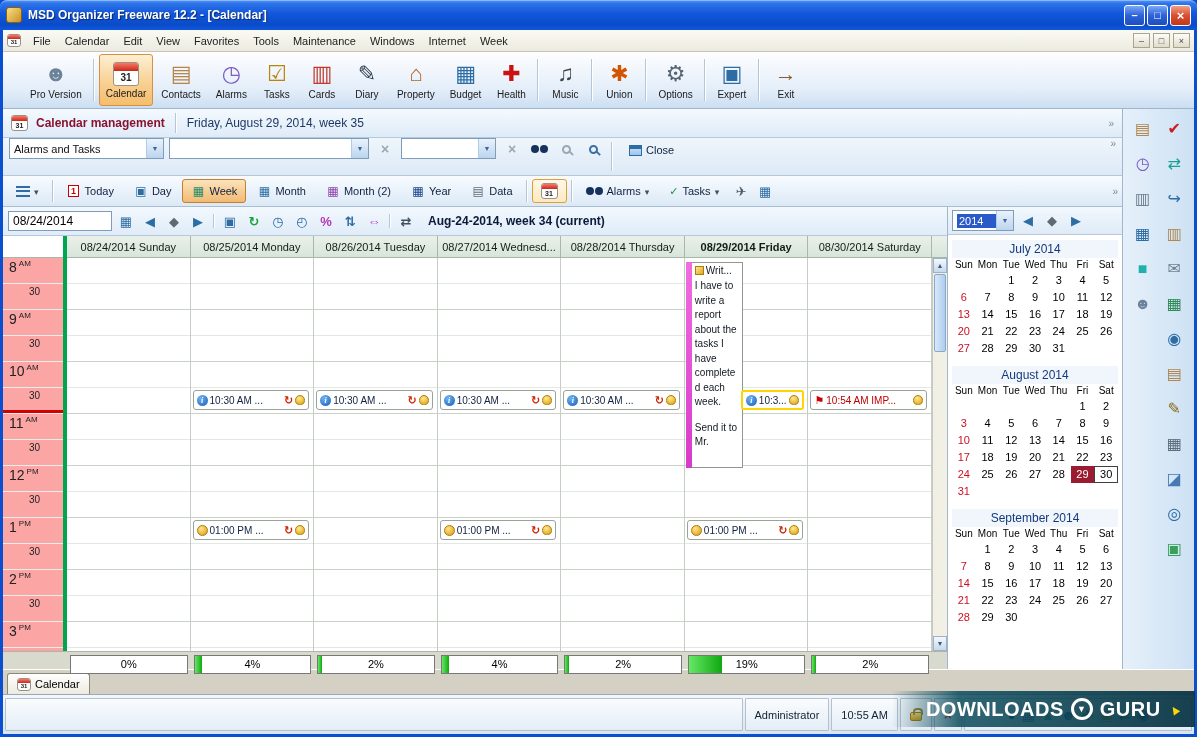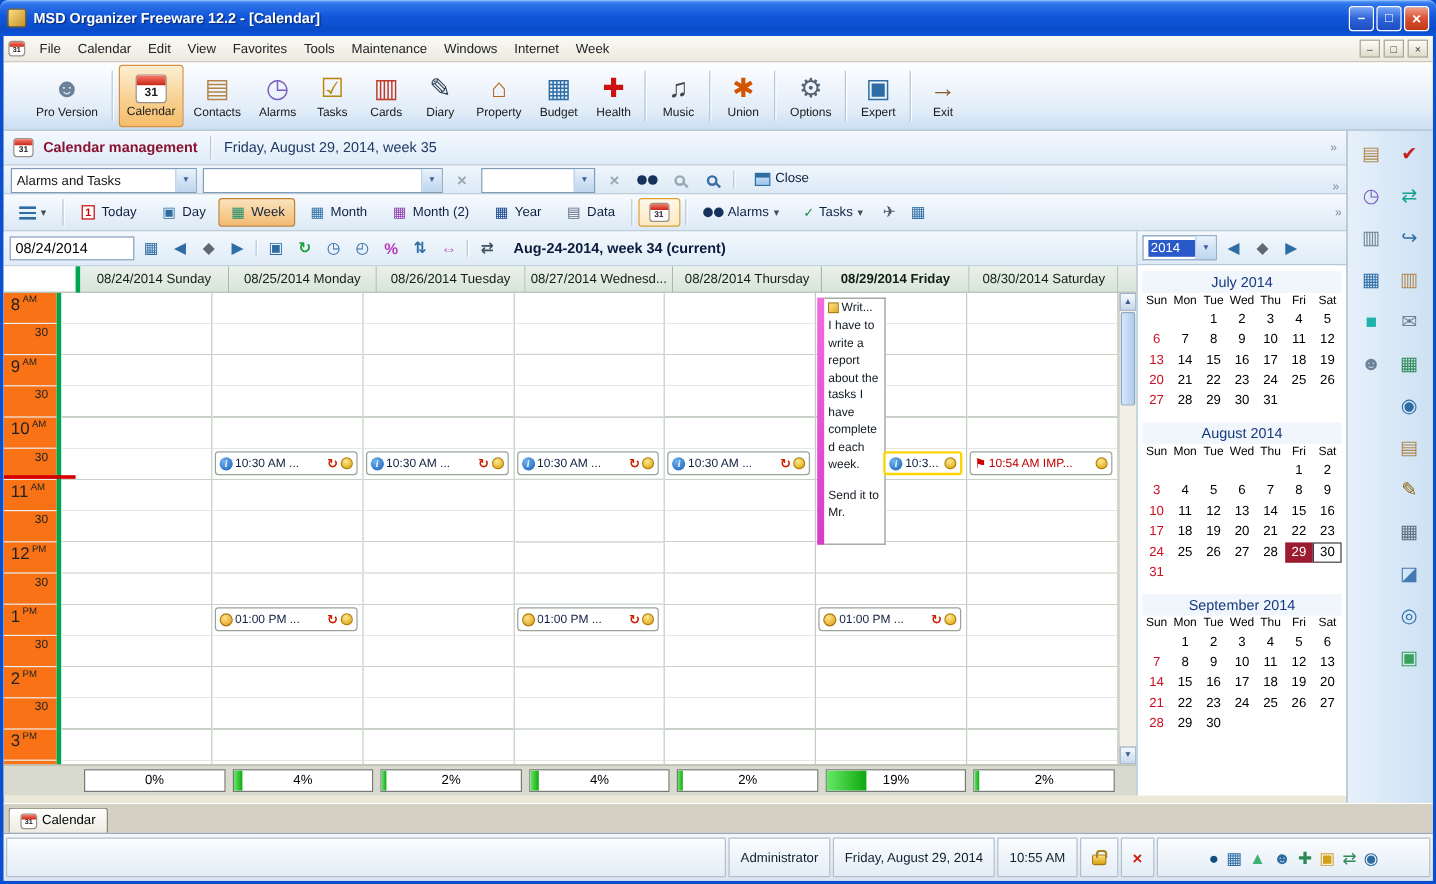--- a/index.html
+++ b/index.html
@@ -56,21 +56,21 @@
 .body-row{height:560px;display:flex;flex:none}
 .center-col{width:1119px;display:flex;flex-direction:column}
 
 .mgmt-bar{height:29px;background:linear-gradient(#F4F9FE,#DEEBF8);border-bottom:1px solid #B6C8DA;display:flex;align-items:center;padding:0 8px;gap:8px;flex:none}
 .mgmt-title{color:#8A1230;font-weight:bold;font-size:12px}
 .mgmt-sub{color:#1F3864;font-size:12px}
 .vsep{width:0;border-left:1px solid #B8C6D4;border-right:1px solid #FFF;align-self:stretch;margin:4px 2px}
 .overflow{margin-left:auto;color:#7A8A9A;font-size:10px}
 .overflow::before{content:"»"}
 
-.filter-bar{height:24px;background:linear-gradient(#EFF6FC,#DCE9F6);border-bottom:1px solid #B6C8DA;display:flex;align-items:flex-end;padding:0 6px;gap:5px;flex:none}
+.filter-bar{height:38px;background:linear-gradient(#EFF6FC,#DCE9F6);border-bottom:1px solid #B6C8DA;display:flex;align-items:flex-start;padding:0 6px;gap:5px;flex:none}
 .combo{height:21px;background:#fff;border:1px solid #7F9DB9;display:flex;align-items:center;padding-left:4px;font-size:11px;color:#111}
 .combo .cval{flex:1;white-space:nowrap;overflow:hidden}
 .combo .carr{width:17px;align-self:stretch;background:linear-gradient(#E9F2FB,#BCD5EE);border-left:1px solid #AECBE8;display:flex;align-items:center;justify-content:center;color:#3A66A0}
 .combo .carr::before{content:"▼";font-size:7px}
 .icbtn{width:22px;height:22px;display:flex;align-items:center;justify-content:center;border:1px solid transparent;border-radius:2px;color:#3A6EA5;position:relative}
 .icbtn.disabled{color:#9AA8B4}
 .xglyph::before{content:"×";font-size:14px;font-weight:bold}
 .mag{position:relative;width:9px;height:9px;border:2px solid currentColor;border-radius:50%;display:inline-block}
 .mag::after{content:"";position:absolute;width:6px;height:2px;background:currentColor;transform:rotate(45deg);right:-5px;bottom:-2px}
 .glasses{position:relative;width:17px;height:8px;display:inline-block}
@@ -105,21 +105,21 @@
 .nav-week{font-weight:bold;font-size:12px;color:#0A1A3A;margin-left:8px;white-space:nowrap}
 
 .day-headers{height:22px;display:flex;flex:none}
 .dh-corner{width:60px;background:#fff;border-bottom:1px solid #A8B8A8}
 .dh-stripe{width:4px;background:#00A550}
 .dh-list{flex:1;display:flex}
 .day-h{flex:1;background:linear-gradient(#EAF1EA,#D8E4DA);border-right:1px solid #A8B8A8;border-bottom:1px solid #A8B8A8;display:flex;align-items:center;justify-content:center;font-size:11px;color:#102010;white-space:nowrap;overflow:hidden}
 .day-h.cur{font-weight:bold}
 .dh-end{width:15px;background:linear-gradient(#EAF1EA,#D8E4DA);border-bottom:1px solid #A8B8A8}
 .grid-body{height:393px;display:flex;position:relative;overflow:hidden;flex:none}
-.time-gutter{width:44px;position:relative;background:#f97316}
+.time-gutter{width:60px;position:relative;background:#fca5a5}
 .t-row{height:26px;border-bottom:1px solid #EDEDED;padding:1px 0 0 6px;color:#222;white-space:nowrap}
 .t-main{font-size:14px}
 .t-sub{font-size:8px;vertical-align:top;margin-left:2px}
 .t-row.half{padding-left:26px}
 .t-row.half .t-main{font-size:10px}
 .redline{position:absolute;left:0;top:152px;width:60px;height:3px;background:#D40000}
 .gut-stripe{width:4px;background:#00A550}
 .days-area{flex:1;position:relative}
 .cols-bg{position:absolute;inset:0;display:flex}
 .day-col{flex:1;border-right:1px solid #C4CEC4;background:
@@ -791,21 +791,20 @@
     </div>
     <div class="tab-bar">
       <div class="tab">
         <span class="calico tiny"></span>
         <span>Calendar</span>
       </div>
     </div>
     <div class="status-bar">
       <div class="sb-panel grow"></div>
       <div class="sb-panel">Administrator</div>
-      <div class="sb-panel">Friday, August 29, 2014</div>
       <div class="sb-panel">10:55 AM</div>
       <div class="sb-panel">
           <span class="lock-ico"></span>
         </div>
       <div class="sb-panel">
           <span class="redx"></span>
         </div>
       <div class="sb-panel" style="width:228px">
         <span class="tray-icons">
             <span class="tray-ico" style="color: rgb(16, 80, 128);">●</span>
@@ -813,13 +812,19 @@
             <span class="tray-ico" style="color: rgb(60, 179, 113);">▲</span>
             <span class="tray-ico" style="color: rgb(46, 109, 164);">☻</span>
             <span class="tray-ico" style="color: rgb(46, 139, 87);">✚</span>
             <span class="tray-ico" style="color: rgb(212, 160, 23);">▣</span>
             <span class="tray-ico" style="color: rgb(46, 139, 87);">⇄</span>
             <span class="tray-ico" style="color: rgb(46, 109, 164);">◉</span>
           </span>
       </div>
     </div>
   </div>
+  <div class="watermark">
+    <span class="wm-word">DOWNLOADS</span>
+    <span class="wm-logo"></span>
+    <span class="wm-word">GURU</span>
+    <span class="wm-cursor"></span>
+  </div>
 </div>
 
 </body></html>

